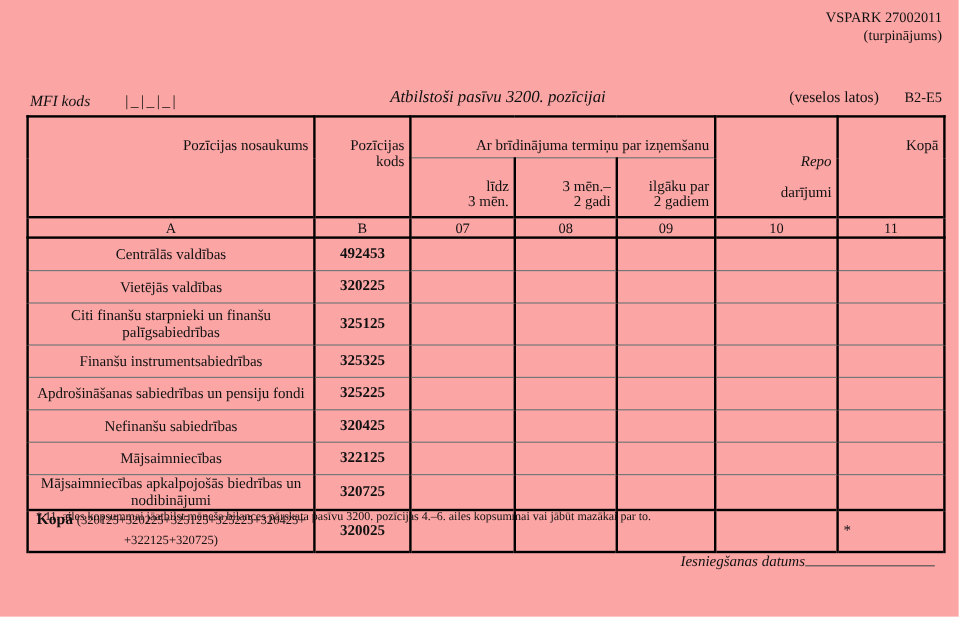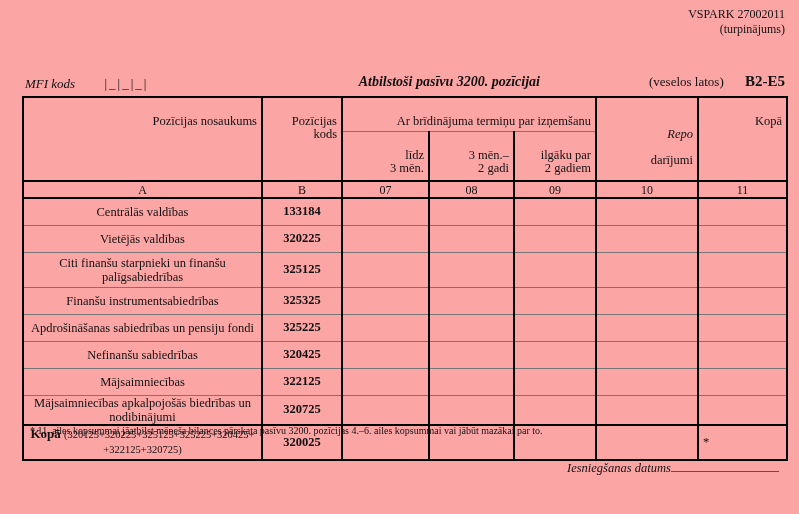--- a/index.html
+++ b/index.html
@@ -5,25 +5,25 @@
   * { box-sizing: border-box; }
   html,body { margin:0; padding:0; background:#fff; }
   .page {
     position:relative; width:799px; height:514px; overflow:hidden;
     background:#fca5a5; color:#111;
     font-family:"Liberation Serif", "DejaVu Serif", serif;
   }
   .topright { position:absolute; top:7px; right:14px; text-align:right; font-size:12px; line-height:15px; }
   .natl { position:absolute; top:51px; right:14px; font-weight:bold; font-size:13px; }
   .unitsline { position:absolute; top:73px; right:14px; font-size:13px; }
-  .unitsline .formid { font-weight:bold; margin-left:18px; font-size:15px; }
+  .unitsline .formid { font-weight:normal; margin-left:18px; font-size:12px; }
   .mfi { position:absolute; top:76px; left:25px; font-style:italic; font-size:13px; }
   .mfi .boxes { font-style:normal; margin-left:26px; letter-spacing:2px; font-size:13px; }
-  .title { position:absolute; top:74px; left:290px; width:250px; text-align:right;
-           font-weight:bold; font-style:italic; font-size:14px; }
+  .title { position:absolute; top:74px; left:290px; width:250px; text-align:center;
+           font-weight:normal; font-style:italic; font-size:14px; }
 
   table.form {
     position:absolute; top:96px; left:22px; width:764px;
     border-collapse:collapse; table-layout:fixed;
     border:2px solid #000;
   }
   table.form td {
     border-left:2px solid #000; border-right:2px solid #000;
     border-top:1px solid #777; border-bottom:1px solid #777;
     font-size:12.5px; padding:0 4px; overflow:hidden; vertical-align:middle;
@@ -110,21 +110,21 @@
         <td>B</td>
         <td>07</td>
         <td>08</td>
         <td>09</td>
         <td>10</td>
         <td>11</td>
       </tr>
 
       <tr class="rh27">
         <td class="name">Centrālās valdības</td>
-        <td class="code">133184</td>
+        <td class="code">492453</td>
         <td></td>
         <td></td>
         <td></td>
         <td></td>
         <td></td>
       </tr>
       <tr class="rh27">
         <td class="name">Vietējās valdības</td>
         <td class="code">320225</td>
         <td></td>

